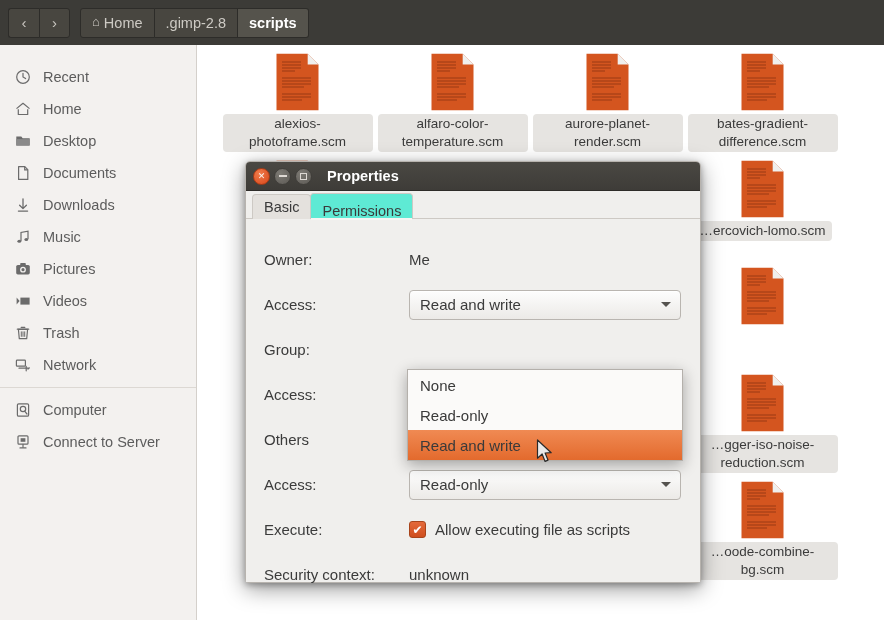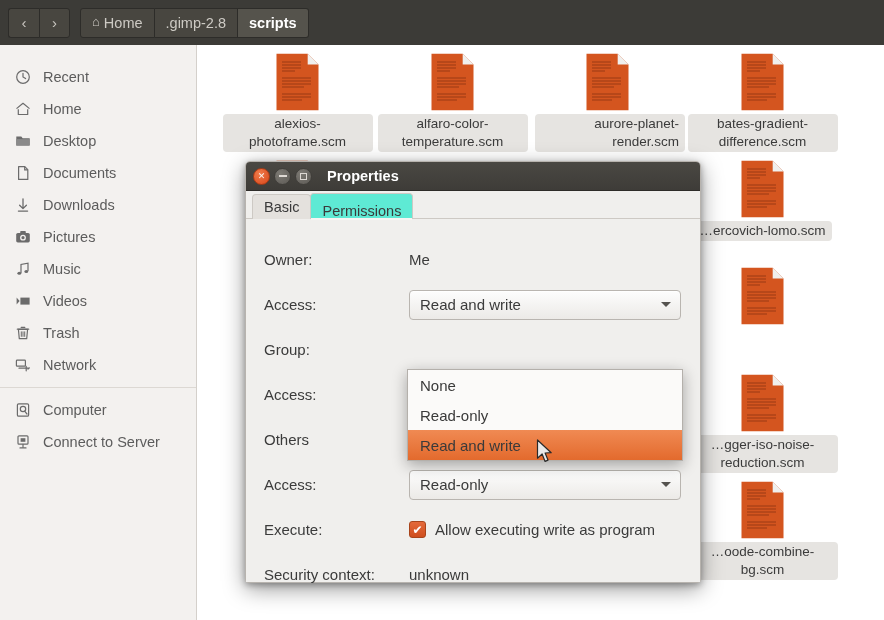--- a/index.html
+++ b/index.html
@@ -299,43 +299,43 @@
             <path d="M8 1.8v9.4M4.6 8.3 8 11.6l3.4-3.3" fill="none" stroke="#6b6b6b" stroke-width="1.3" stroke-linecap="round" stroke-linejoin="round"></path>
             <path d="M3.4 14.1h9.2" stroke="#6b6b6b" stroke-width="1.3" stroke-linecap="round"></path>
           </svg>
       </span>
       <span>Downloads</span>
     </div>
 
     <div class="side-item">
       <span class="side-icon">
         <svg width="16" height="16" viewBox="0 0 16 16">
+            <path d="M6 12V3.4l7-1.3V10" fill="none" stroke="#6b6b6b" stroke-width="1.2"></path>
+            <ellipse cx="4.3" cy="12.2" rx="1.9" ry="1.5" fill="#6b6b6b"></ellipse>
+            <ellipse cx="11.3" cy="10.4" rx="1.9" ry="1.5" fill="#6b6b6b"></ellipse>
+          </svg>
+      </span>
+      <span>Music</span>
+    </div>
+
+    <div class="side-item">
+      <span class="side-icon">
+        <svg width="16" height="16" viewBox="0 0 16 16">
             <rect x="1.2" y="4" width="13.6" height="9.4" rx="1.6" fill="#6b6b6b"></rect>
             <rect x="5.2" y="2.1" width="5.6" height="2.4" rx="0.8" fill="#6b6b6b"></rect>
             <circle cx="8" cy="8.7" r="2.9" fill="#f3f1ef"></circle>
             <circle cx="8" cy="8.7" r="1.6" fill="#6b6b6b"></circle>
           </svg>
       </span>
       <span>Pictures</span>
     </div>
 
     <div class="side-item">
       <span class="side-icon">
         <svg width="16" height="16" viewBox="0 0 16 16">
-            <path d="M6 12V3.4l7-1.3V10" fill="none" stroke="#6b6b6b" stroke-width="1.2"></path>
-            <ellipse cx="4.3" cy="12.2" rx="1.9" ry="1.5" fill="#6b6b6b"></ellipse>
-            <ellipse cx="11.3" cy="10.4" rx="1.9" ry="1.5" fill="#6b6b6b"></ellipse>
-          </svg>
-      </span>
-      <span>Music</span>
-    </div>
-
-    <div class="side-item">
-      <span class="side-icon">
-        <svg width="16" height="16" viewBox="0 0 16 16">
             <rect x="5.4" y="4.6" width="9.2" height="7" fill="#6b6b6b"></rect>
             <path d="M1.6 4.6v7l3-3.5z" fill="#6b6b6b"></path>
           </svg>
       </span>
       <span>Videos</span>
     </div>
 
     <div class="side-item">
       <span class="side-icon">
         <svg width="16" height="16" viewBox="0 0 16 16">
@@ -395,21 +395,21 @@
   </svg><span class="file-label">alexios-photoframe.scm</span></div>
         <div class="file-cell" style="left: 177px; top: 8px;"><svg class="doc-icon" viewBox="0 0 45 58">
     <path d="M1.5 0.8h31.2L43.5 11.6V57.2H1.5z" fill="#d4551f"></path>
     <path d="M32.7 0.8 43.5 11.6H32.7z" fill="#f0f0ee"></path>
     <g stroke="#8f3612" stroke-width="1.15" opacity="0.85">
       <path d="M7 9h19M7 12h19M7 15h19M7 18h13"></path>
       <path d="M7 25h29M7 28h29M7 31h29M7 34h22"></path>
       <path d="M7 41h29M7 44h29M7 47h20"></path>
     </g>
   </svg><span class="file-label">alfaro-color-temperature.scm</span></div>
-        <div class="file-cell" style="left: 332px; top: 8px; text-align: right;"><svg class="doc-icon" viewBox="0 0 45 58">
+        <div class="file-cell" style="left: 332px; top: 8px;"><svg class="doc-icon" viewBox="0 0 45 58">
     <path d="M1.5 0.8h31.2L43.5 11.6V57.2H1.5z" fill="#d4551f"></path>
     <path d="M32.7 0.8 43.5 11.6H32.7z" fill="#f0f0ee"></path>
     <g stroke="#8f3612" stroke-width="1.15" opacity="0.85">
       <path d="M7 9h19M7 12h19M7 15h19M7 18h13"></path>
       <path d="M7 25h29M7 28h29M7 31h29M7 34h22"></path>
       <path d="M7 41h29M7 44h29M7 47h20"></path>
     </g>
   </svg><span class="file-label">aurore-planet-render.scm</span></div>
         <div class="file-cell" style="left: 487px; top: 8px;"><svg class="doc-icon" viewBox="0 0 45 58">
     <path d="M1.5 0.8h31.2L43.5 11.6V57.2H1.5z" fill="#d4551f"></path>
@@ -551,21 +551,21 @@
           <span class="caret"></span>
         </div>
       </div>
 
       <div class="row">
         <div class="row-label">Execute:</div>
         <div class="checkrow">
           <span class="checkbox">
             <span>✔</span>
           </span>
-          <span class="checklabel">Allow executing write as program</span>
+          <span class="checklabel">Allow executing file as scripts</span>
         </div>
       </div>
 
       <div class="row">
         <div class="row-label">Security context:</div>
         <div class="plainval">unknown</div>
       </div>
 
       <div class="popup">
         <div class="popup-item">

